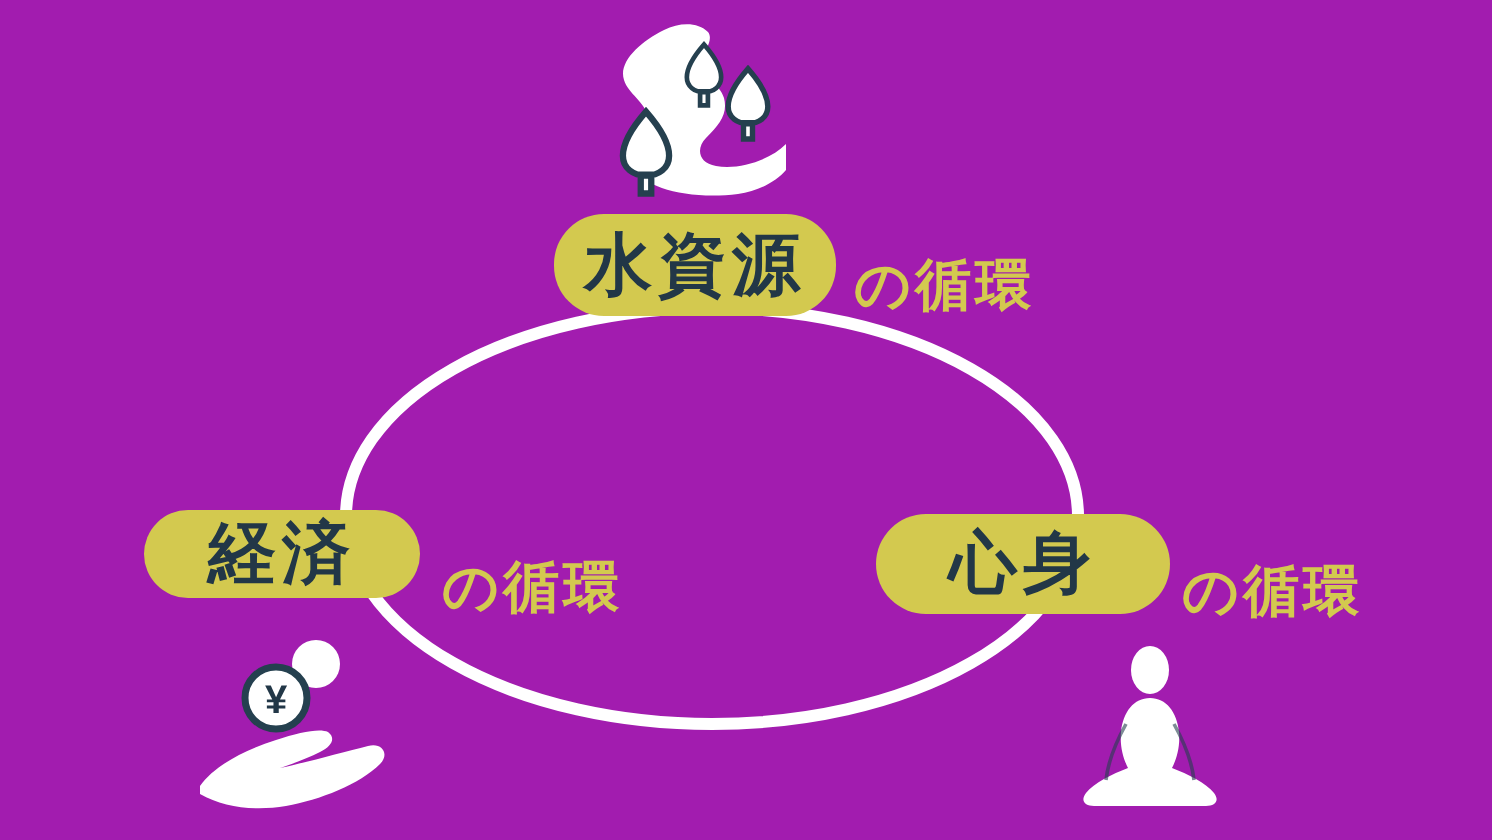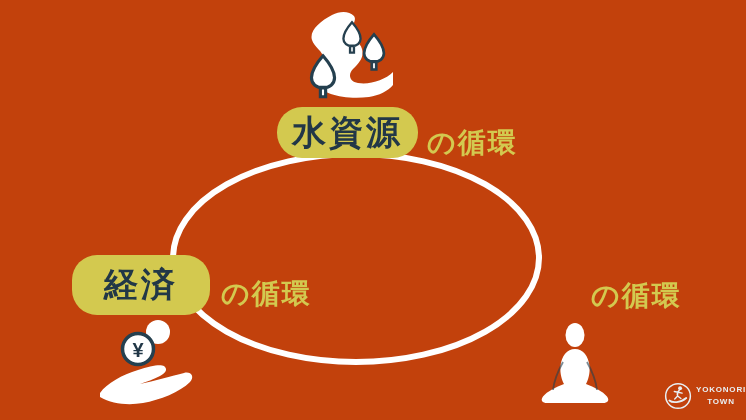--- a/index.html
+++ b/index.html
@@ -1,28 +1,28 @@
 <!DOCTYPE html>
 <html><head>
 <meta charset="utf-8">
 <style>
   html,body { margin:0; padding:0; }
   .canvas {
     position:relative; width:746px; height:420px;
-    background:#c2410c; overflow:hidden;
+    background:#a21caf; overflow:hidden;
     font-family:"Liberation Sans", "DejaVu Sans", sans-serif;
   }
   .layer { position:absolute; left:0; top:0; }
   .pill {
     position:absolute; background:#D3C94F; color:#223747;
     border-radius:25px; display:flex; align-items:center; justify-content:center;
     font-weight:800; font-size:34px; letter-spacing:3px; z-index:3;
   }
   #pill-water { left:277px; top:107px; width:141px; height:51px; }
-  #pill-econ  { left:72px;  top:255px; width:138px; height:60px;font-family:Liberation Mono, monospace; }
+  #pill-econ  { left:72px;  top:255px; width:138px; height:44px;font-family:Liberation Mono, monospace; }
   #pill-mind  { left:438px; top:257px; width:147px; height:50px; }
   .suffix {
     position:absolute; color:#D3C94F; font-weight:800; font-size:28px;
     letter-spacing:2px; z-index:3; line-height:1;
   }
   #suffix-water { left:427px; top:129px; }
   #suffix-econ  { left:221px; top:280px; }
   #suffix-mind  { left:591px; top:282px; }
   .icon { position:absolute; z-index:2; }
   #icon-road { left:303px; top:12px; }
@@ -64,33 +64,24 @@
     <span>経済</span>
   </div>
   <span id="suffix-econ" class="suffix">の循環</span>
   <svg id="icon-hand" class="icon" width="110" height="97" viewBox="0 0 110 97">
     <circle cx="61" cy="14" r="12" fill="#FFFFFF"></circle>
     <circle cx="41" cy="31" r="15.5" fill="#FFFFFF" stroke="#25404F" stroke-width="3.5"></circle>
     <text x="41" y="38.5" text-anchor="middle" font-size="20" font-weight="bold" fill="#223747">¥</text>
     <path fill="#FFFFFF" d="M3,97 L3,75 C10,65 25,57 41,52 C53,48 63,46 67,48 C71,51 69,55 63,58 C57,61 49,64 43,66 C57,63 75,58 87,55 C94,53 98,59 93,64 C83,74 63,82 46,85 C31,87.5 15,86 3,79 Z"></path>
   </svg>
 
+  <div id="pill-mind" class="pill">
+    <span>心身</span>
+  </div>
   <span id="suffix-mind" class="suffix">の循環</span>
   <svg id="icon-medit" class="icon" width="86" height="82" viewBox="0 0 86 82">
     <ellipse cx="40" cy="13" rx="9.5" ry="12" fill="#FFFFFF"></ellipse>
     <path fill="#FFFFFF" d="M40,27 C32,27 26.5,34 25.5,44 C24.8,52 27,58 29,62 C21,65 12,69.5 8,74.5 C5,78.5 7.5,81 12,81 L68,81 C72.5,81 75,78.5 72,74.5 C68,69.5 59,65 51,62 C53,58 55.2,52 54.5,44 C53.5,34 48,27 40,27 Z"></path>
     <path stroke="#25404F" stroke-width="1.8" fill="none" opacity="0.6" d="M28,40 C23,49 19,59 18,68 M52,40 C57,49 61,59 62,68"></path>
   </svg>
 
-  <div class="logo">
-    <svg width="34" height="34" viewBox="0 0 34 34">
-      <circle cx="17" cy="17" r="15" fill="none" stroke="#E9EFF3" stroke-width="1.8"></circle>
-      <path d="M6.5,22.5 C10,25.5 20,25.5 27,19.5" fill="none" stroke="#E9EFF3" stroke-width="2.2" stroke-linecap="round"></path>
-      <circle cx="19.5" cy="7.5" r="2.4" fill="#E9EFF3"></circle>
-      <path d="M18.5,10 C16.5,12 15.5,14.5 16.5,17 M16.5,17 L13,20.5 M16.5,17 L20.5,20 M17,12.5 L12.5,11.5 M17,12.5 L22,13.5" stroke="#E9EFF3" stroke-width="1.7" fill="none" stroke-linecap="round"></path>
-    </svg>
-    <div class="logo-text">
-      <div>YOKONORI</div>
-      <div>TOWN</div>
-    </div>
-  </div>
 
 </div>
 
 </body></html>

